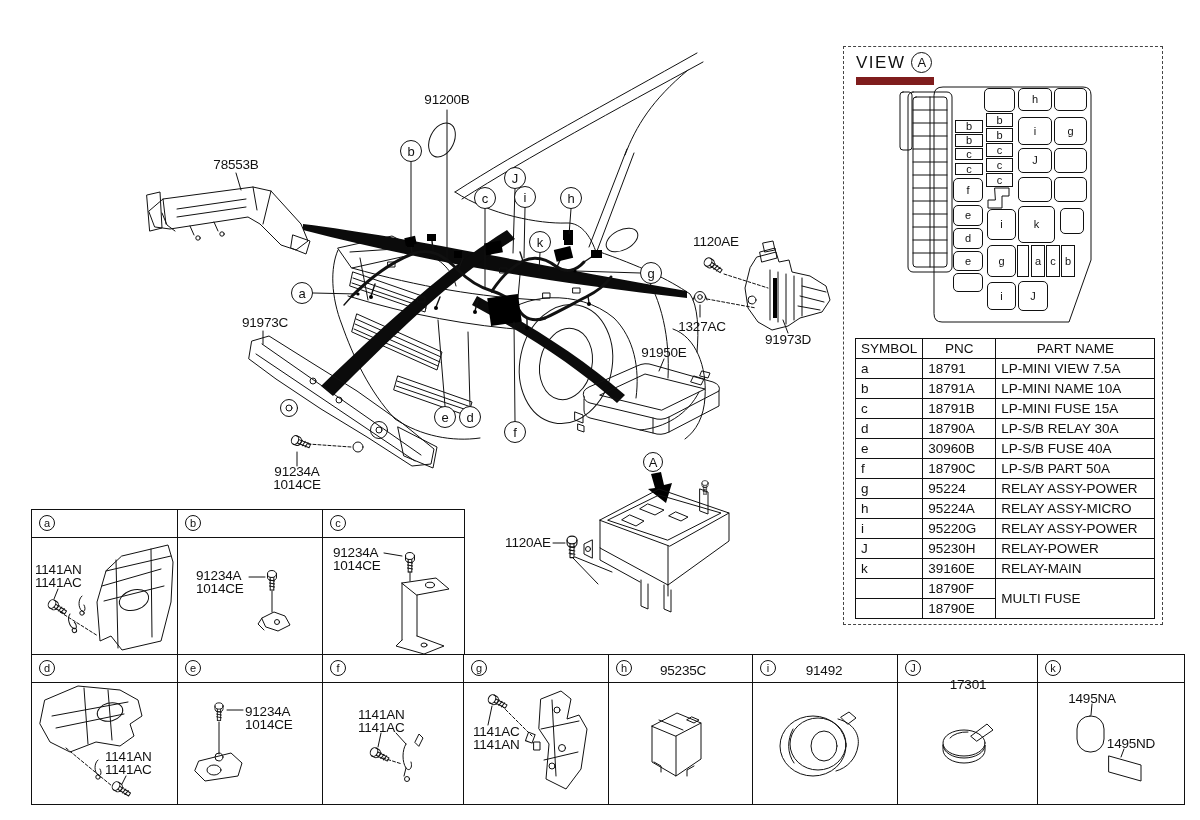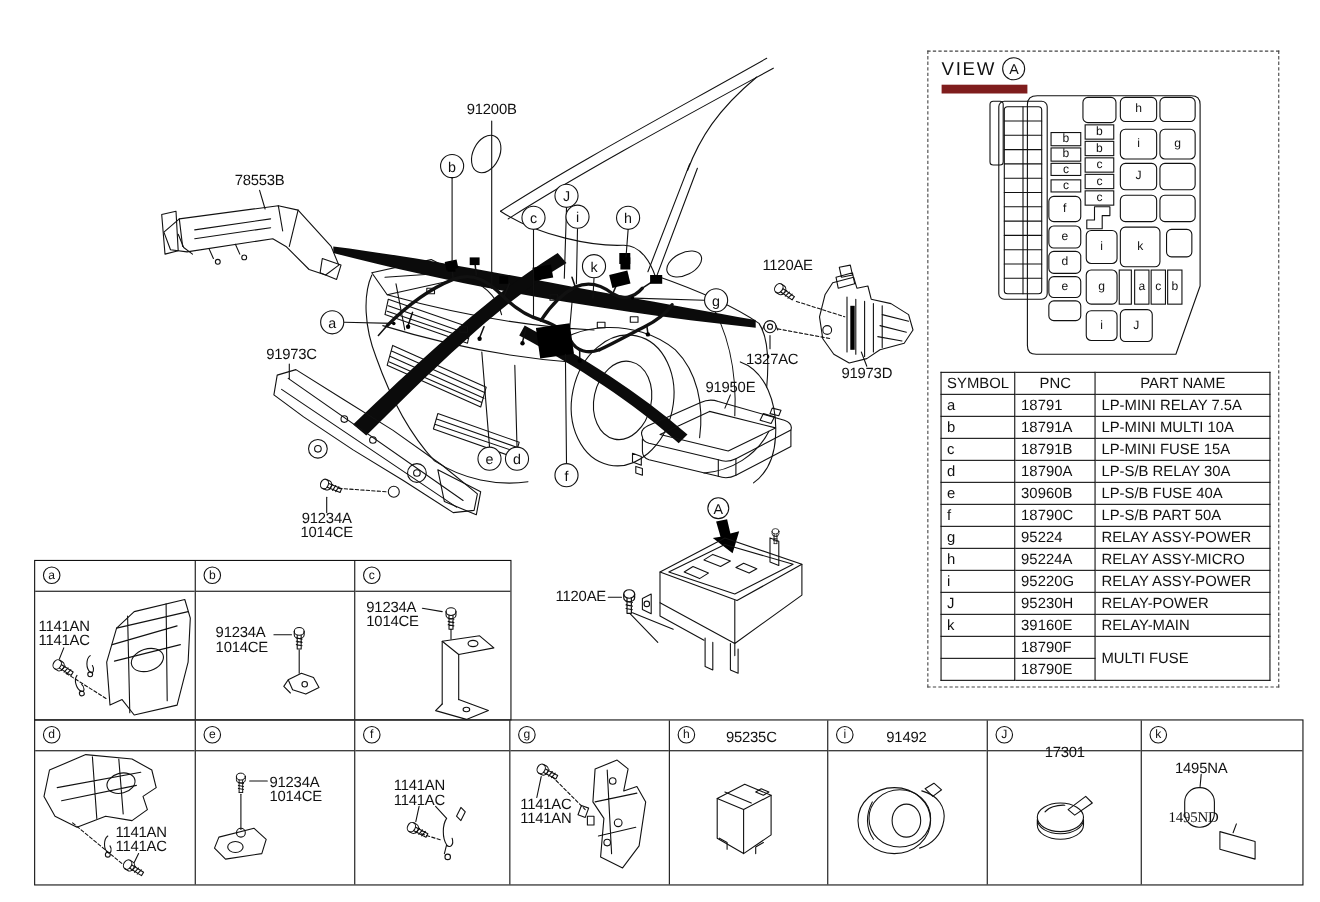--- a/index.html
+++ b/index.html
@@ -330,26 +330,26 @@
     <tr>
       <th>SYMBOL</th>
       <th>PNC</th>
       <th>PART NAME</th>
     </tr>
   </thead>
   <tbody id="symtbody">
         <tr>
           <td>a</td>
           <td>18791</td>
-          <td class="name">LP-MINI RELAY 7.5A</td>
+          <td class="name">LP-MINI VIEW 7.5A</td>
         </tr>
         <tr>
           <td>b</td>
           <td>18791A</td>
-          <td class="name">LP-MINI MULTI 10A</td>
+          <td class="name">LP-MINI NAME 10A</td>
         </tr>
         <tr>
           <td>c</td>
           <td>18791B</td>
           <td class="name">LP-MINI FUSE 15A</td>
         </tr>
         <tr>
           <td>d</td>
           <td>18790A</td>
           <td class="name">LP-S/B RELAY 30A</td>
@@ -419,21 +419,21 @@
     <div class="plabel l" style="left: 333px; top: 565px;">1014CE</div>
     <div class="plabel l" style="left: 105px; top: 756px;">1141AN</div>
     <div class="plabel l" style="left: 105px; top: 769px;">1141AC</div>
     <div class="plabel l" style="left: 245px; top: 711px;">91234A</div>
     <div class="plabel l" style="left: 245px; top: 724px;">1014CE</div>
     <div class="plabel l" style="left: 358px; top: 714px;">1141AN</div>
     <div class="plabel l" style="left: 358px; top: 727px;">1141AC</div>
     <div class="plabel l" style="left: 473px; top: 731px;">1141AC</div>
     <div class="plabel l" style="left: 473px; top: 744px;">1141AN</div>
     <div class="plabel" style="left: 1092px; top: 698px;">1495NA</div>
-    <div class="plabel" style="left: 1085px; top: 743px; font-family: Liberation Serif, serif;">1495ND</div>
+    <div class="plabel" style="left: 1131px; top: 743px;">1495ND</div>
     <div class="plabel" style="left: 683px; top: 670px;">95235C</div>
     <div class="plabel" style="left: 824px; top: 670px;">91492</div>
     <div class="plabel" style="left: 968px; top: 684px;">17301</div>
     <div class="callout" style="left: 291px; top: 282px; height: 22px; width: 22px; font-size: 13px;">a</div>
     <div class="callout" style="left: 400px; top: 140px; height: 22px; width: 22px; font-size: 13px;">b</div>
     <div class="callout" style="left: 474px; top: 187px; height: 22px; width: 22px; font-size: 13px;">c</div>
     <div class="callout" style="left: 504px; top: 167px; height: 22px; width: 22px; font-size: 13px;">J</div>
     <div class="callout" style="left: 514px; top: 186px; height: 22px; width: 22px; font-size: 13px;">i</div>
     <div class="callout" style="left: 529px; top: 231px; height: 22px; width: 22px; font-size: 13px;">k</div>
     <div class="callout" style="left: 560px; top: 187px; height: 22px; width: 22px; font-size: 13px;">h</div>

